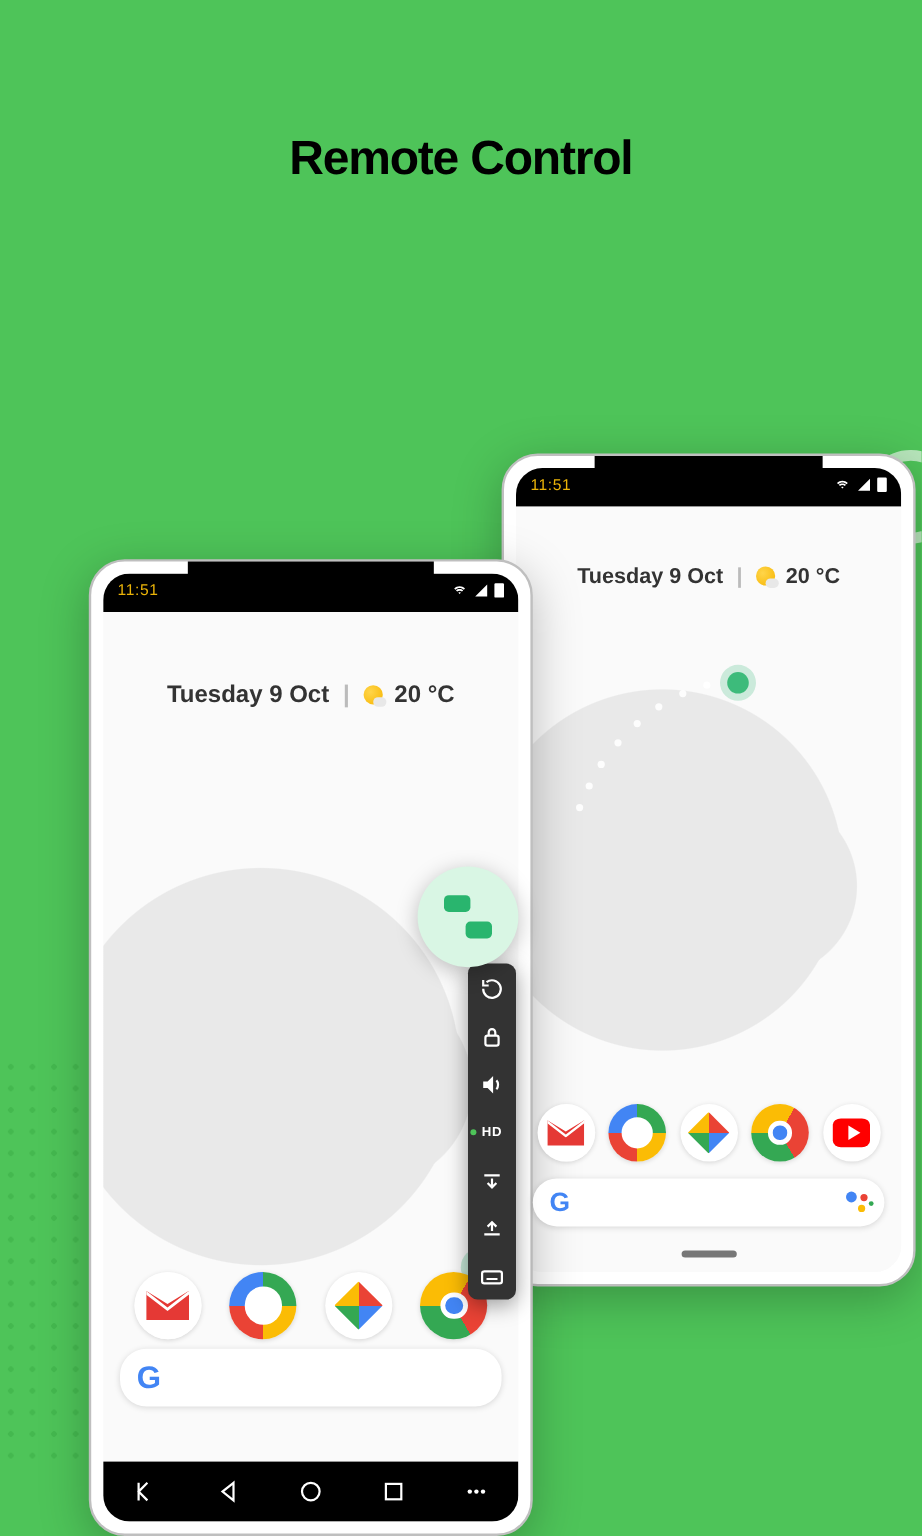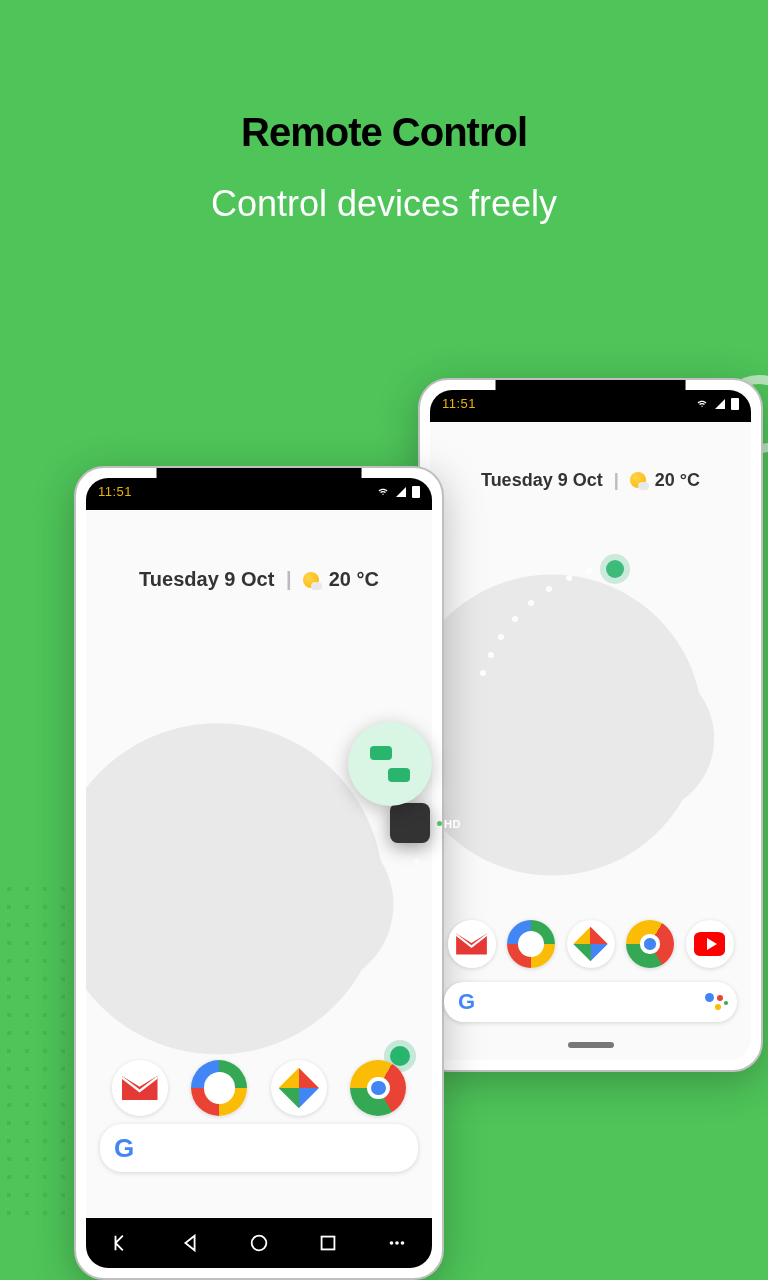--- a/index.html
+++ b/index.html
@@ -154,42 +154,41 @@
   top: 722px; left: 348px;
   display:flex; align-items:center; justify-content:center;
   box-shadow: 0 4px 18px rgba(0,0,0,.25);
 }
 .fab .inner { width: 40px; height: 40px; position: relative; }
 .fab .inner::before{content:"";position:absolute;width:22px;height:14px;background:#29b56e;border-radius:4px;top:2px;left:0;}
 .fab .inner::after{content:"";position:absolute;width:22px;height:14px;background:#29b56e;border-radius:4px;bottom:2px;right:0;}
 .toolbar {
   position: absolute; z-index: 4; top: 803px; left: 390px;
   width: 40px; background: #333; border-radius: 8px; padding: 10px 0 8px;
-  display: flex; flex-direction: row; align-items: center; gap: 18px;
+  display: flex; flex-direction: column; align-items: center; gap: 18px;
   box-shadow: 0 4px 18px rgba(0,0,0,.4);
 }
 .toolbar .tb { color: #fff; width: 22px; height: 22px; display:flex;align-items:center;justify-content:center;font-size:11px;font-weight:700;position:relative;}
 .tb.rotate svg,.tb.lock svg,.tb.vol svg,.tb.down svg,.tb.up svg,.tb.kbd svg{width:100%;height:100%;}
 .tb.hd { font-size: 11px; letter-spacing: .5px; }
 .tb .dot{position:absolute;width:5px;height:5px;background:#4ec459;border-radius:50%;left:-7px;top:8px;}
 
 
 .trail { position:absolute; z-index:1; }
 .trail .tdot{position:absolute;width:6px;height:6px;background:#fff;border-radius:50%;opacity:.9;}
 .trail .big{width:18px;height:18px;background:#29b56e;box-shadow:0 0 0 6px rgba(41,181,110,.25);}
 </style>
 </head>
 <body>
 
 <div class="deco-ring"></div>
 <div class="deco-dots"></div>
 
 <div class="hero">
   <div class="hero-title">Remote Control</div>
-  <div class="hero-subtitle">Control devices freely</div>
 </div>
 
 <div class="phone back">
   <div class="notch"></div>
   <div class="screen">
     <div class="wallpaper"></div>
     <div class="notch-bar">
       <span class="time">11:51</span>
       <span class="status">
         <span class="wifi"><svg viewBox="0 0 24 24" fill="#fff">

